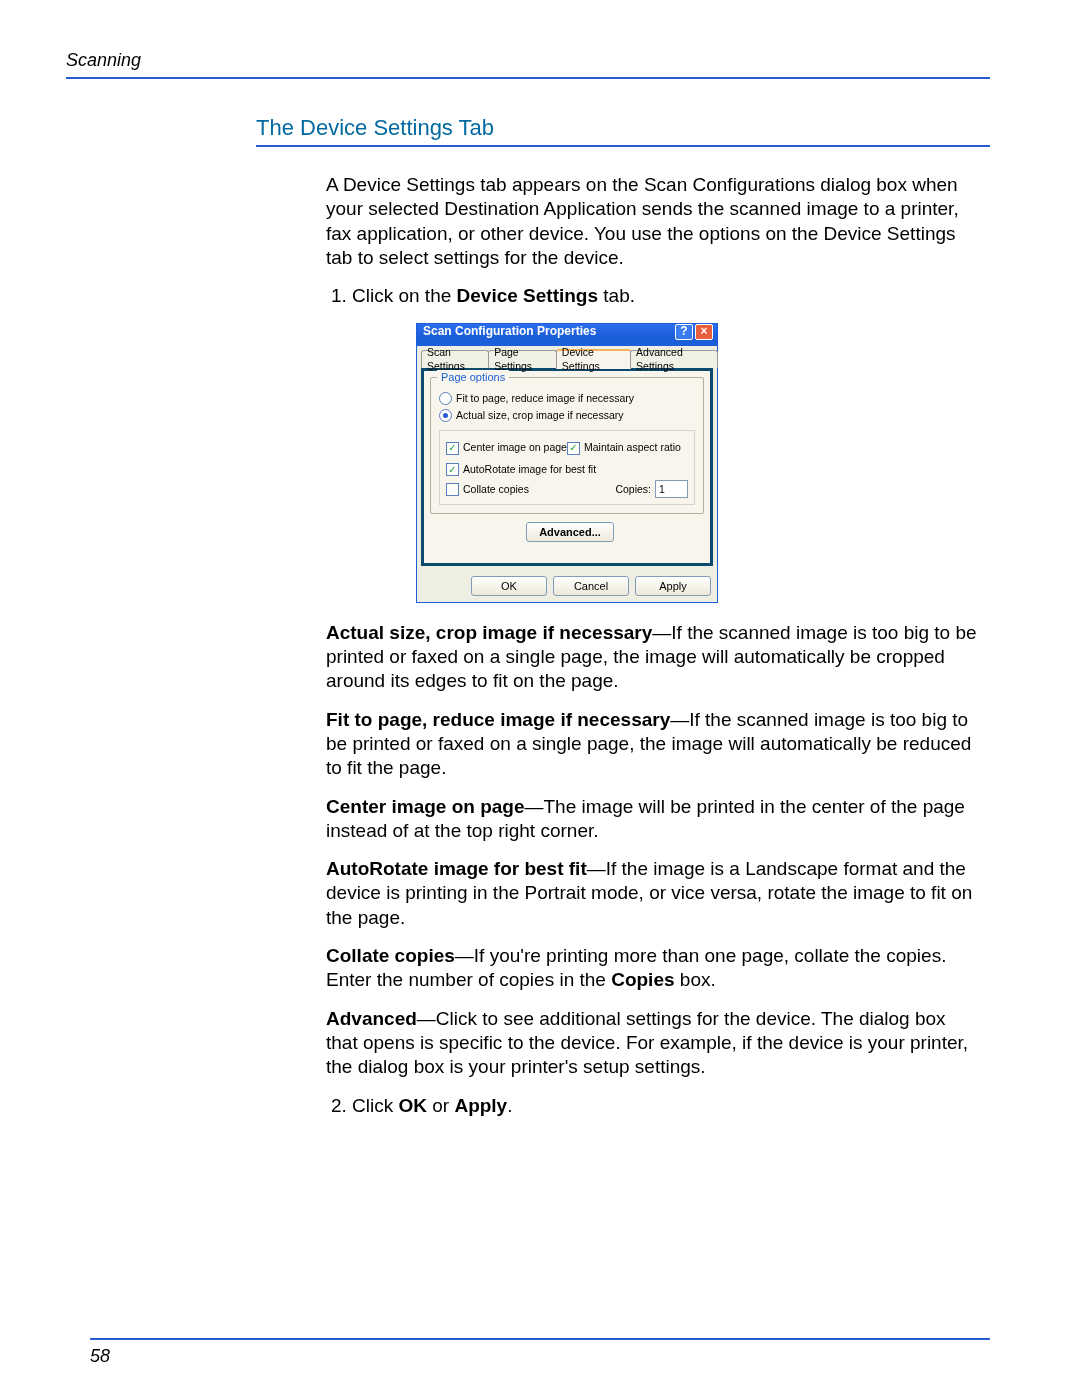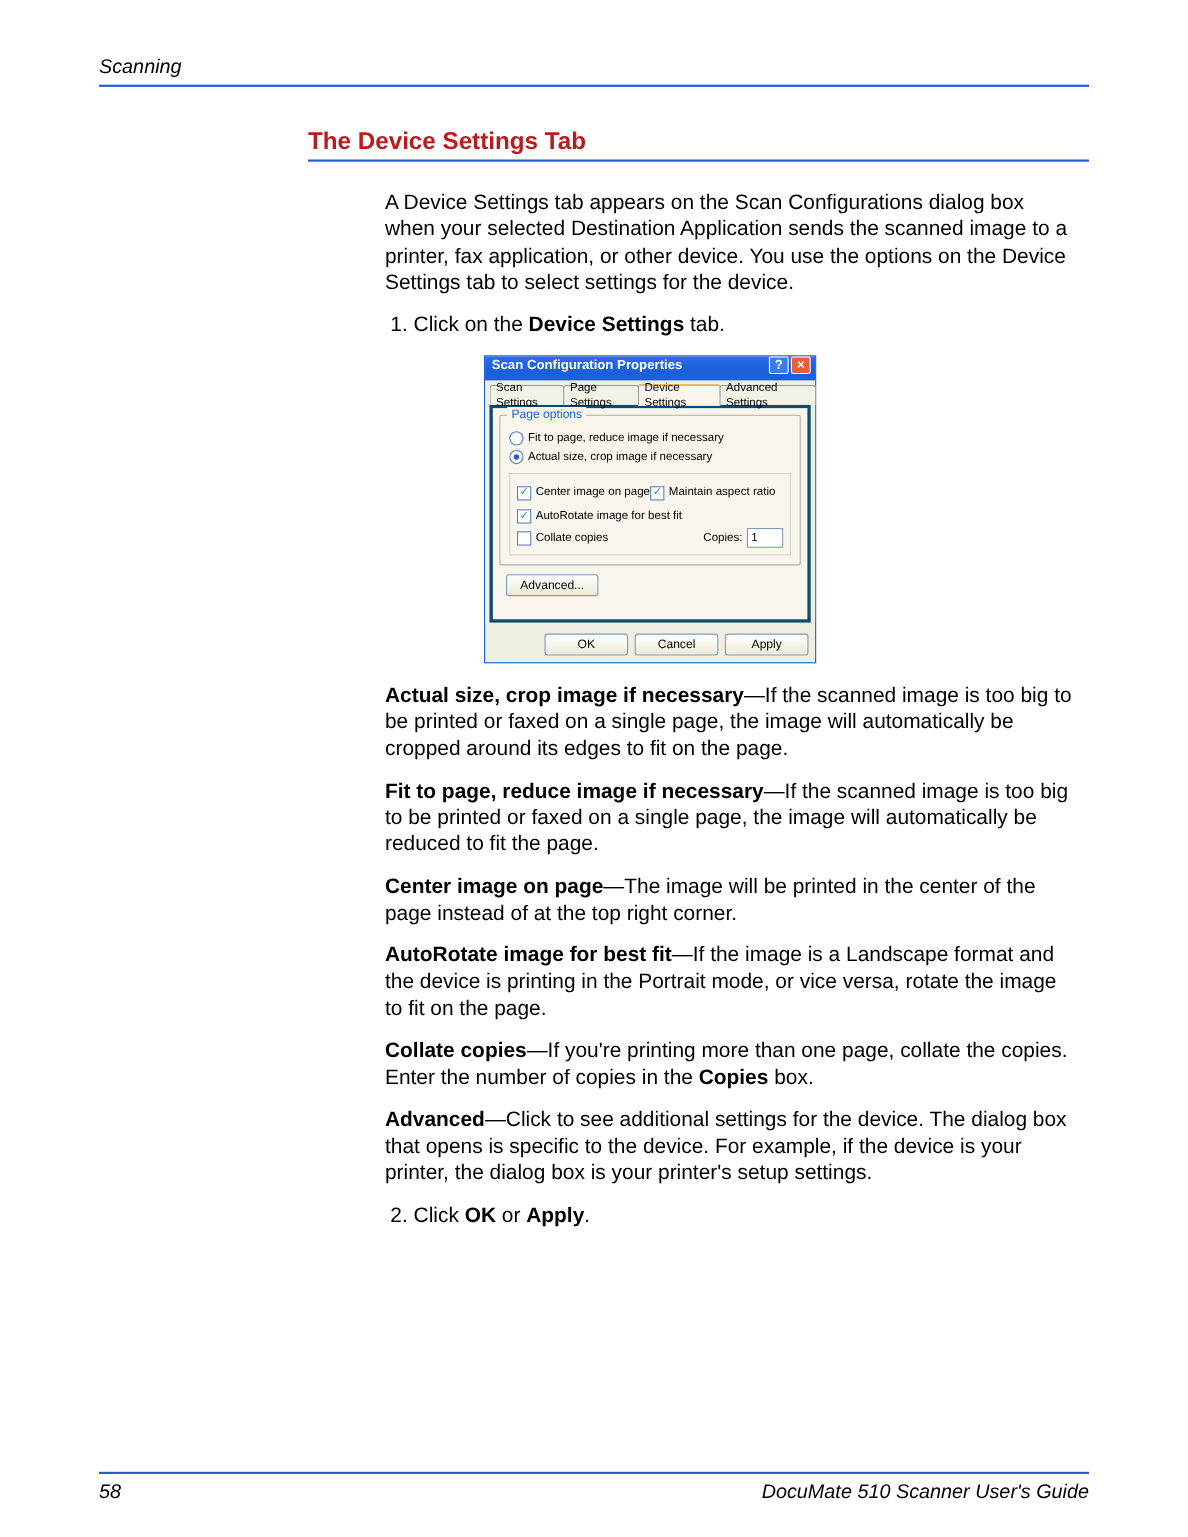--- a/index.html
+++ b/index.html
@@ -7,32 +7,32 @@
     padding: 0;
     font-family: Arial, Helvetica, sans-serif;
     background: #fff;
     width: 1080px;
   }
   .page {
     width: 1080px;
     height: 1397px;
     position: relative;
     box-sizing: border-box;
-    padding: 50px 90px 40px 90px;
+    padding: 50px 90px 40px 66px;
   }
   .running-head {
     font-style: italic;
     font-size: 18px;
     border-bottom: 2px solid #2a5bd7;
     padding-bottom: 6px;
     margin-bottom: 36px;
   }
   .section-title {
-    color: #b91c1c;
-    font-weight: bold;
+    color: #0369a1;
+    font-weight: normal;
     font-size: 22px;
     margin-left: 190px;
     border-bottom: 2px solid #2a5bd7;
     padding-bottom: 4px;
     margin-bottom: 26px;
   }
   .body-col {
     margin-left: 260px;
     margin-right: 10px;
     font-size: 19px;
@@ -156,21 +156,21 @@
     border-radius: 3px;
     background: linear-gradient(to bottom,#ffffff,#ece9d8);
     padding: 2px 12px;
     font-size: 11px;
     min-width: 50px;
     text-align:center;
     margin-left: 6px;
     cursor: default;
   }
   .btn-row { display:flex; justify-content:flex-end; padding: 6px; border-top: 0px; }
-  .btn-row-inner { display:flex; justify-content:flex-start; margin-top:6px; }
+  .btn-row-inner { display:flex; justify-content:center; margin-top:6px;font-weight:bold; }
 
   .footer {
     position: absolute;
     bottom: 30px;
     left: 90px; right: 90px;
     border-top: 2px solid #2a5bd7;
     padding-top: 6px;
     display: flex;
     font-style: italic;
     font-size: 18px;
@@ -274,16 +274,15 @@
     <ol class="steps" start="2">
       <li>
         <span>Click </span><span class="bold">OK</span><span> or </span><span class="bold">Apply</span><span>.</span>
       </li>
     </ol>
 
   </div>
 
   <div class="footer">
     <div class="pg">58</div>
-    <div class="book">DocuMate 510 Scanner User's Guide</div>
   </div>
 
 </div>
 
 </body></html>

